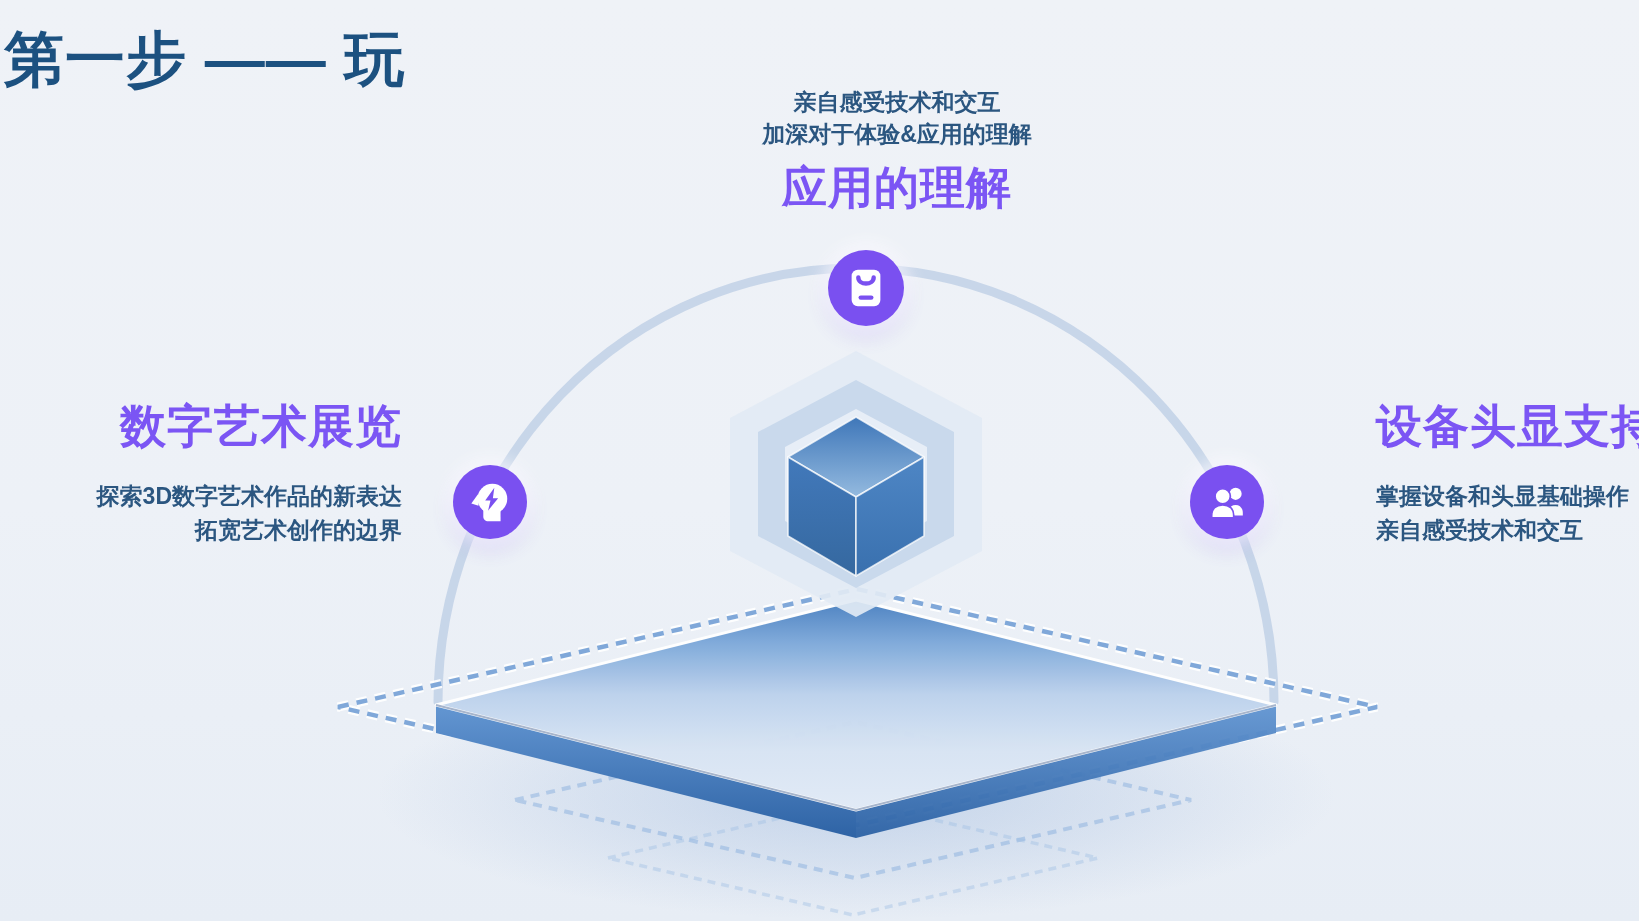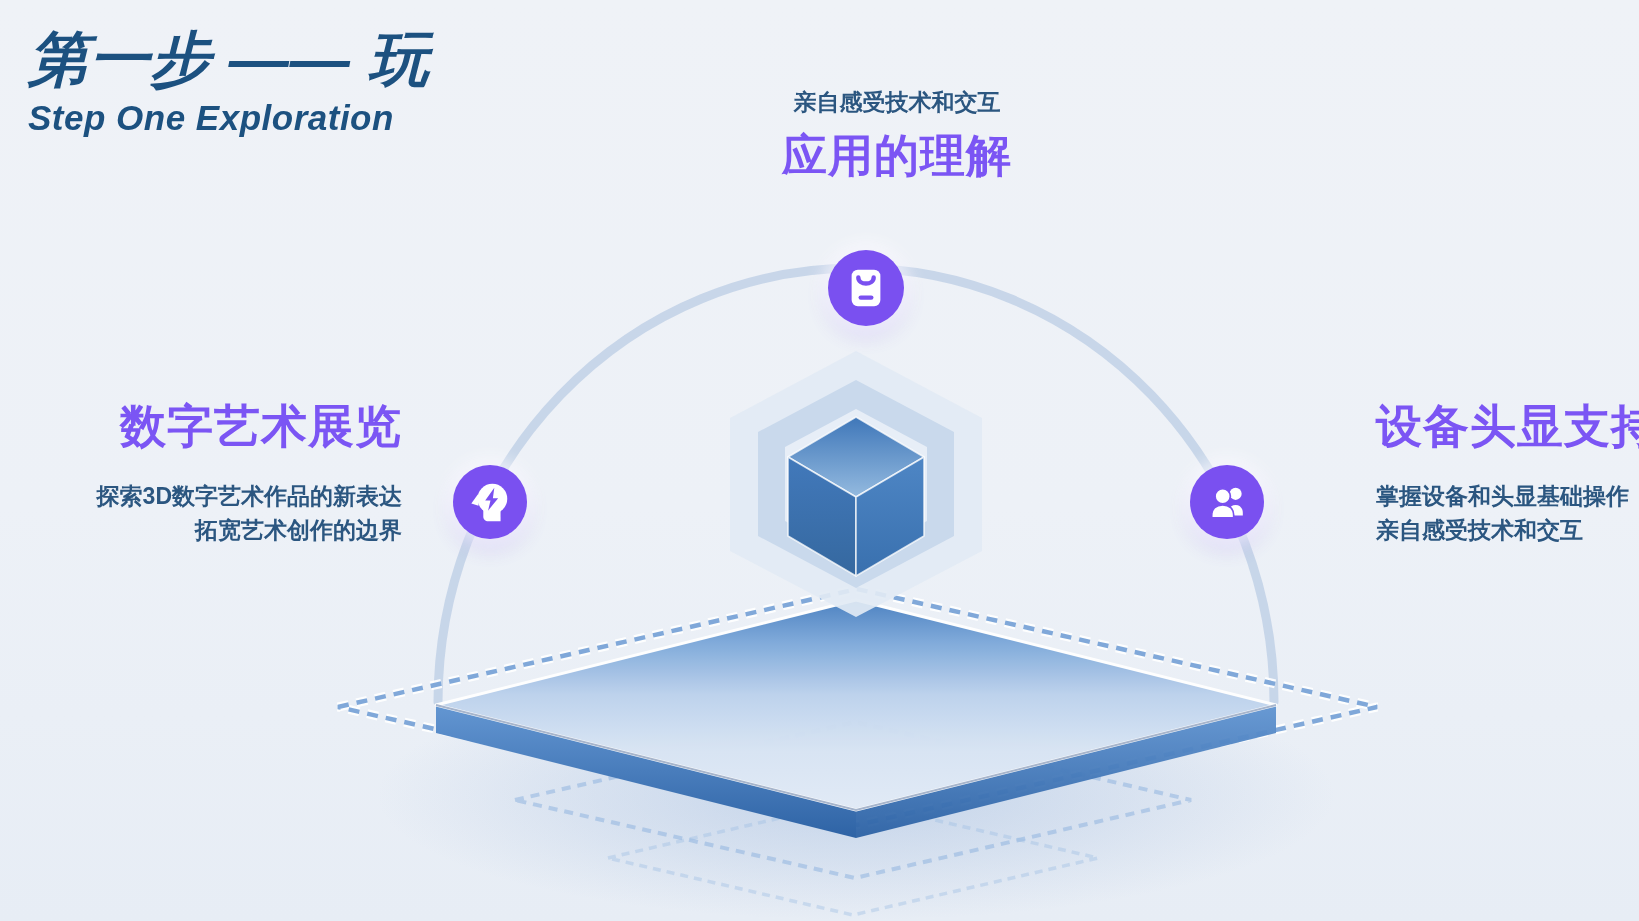--- a/index.html
+++ b/index.html
@@ -6,21 +6,21 @@
   .stage {
     position: relative;
     width: 1639px; height: 921px;
     font-family: "Liberation Sans", "DejaVu Sans", sans-serif;
     background: linear-gradient(180deg, #eff2f7 0%, #edf1f7 55%, #e7edf5 100%);
     overflow: hidden;
   }
   .scene { position: absolute; left: 0; top: 0; }
 
   
-  .header { position: absolute; left: 28px; top: 22px; color: var(--title-color, #1c5180); font-style: italic; }
+  .header { position: absolute; left: 4px; top: 22px; color: var(--title-color, #1c5180); }
   .header .title {
     font-size: 60px; font-weight: 800; line-height: 1.25; letter-spacing: 1px; margin: 0;
   }
   .header .subtitle {
     font-size: 35px; font-weight: 800; line-height: 1.1; margin-top: 2px; letter-spacing: 0.5px;
   }
 
   
   .annotation { position: absolute; }
   .annotation .node-heading {
@@ -110,25 +110,25 @@
 
     <g stroke="rgba(255,255,255,0.75)" stroke-width="1.6" stroke-linejoin="round">
       <polygon points="856,417 924,457 856,497 788,457" fill="url(#gCubeTop)"></polygon>
       <polygon points="788,457 856,497 856,576 788,536" fill="url(#gCubeLeft)"></polygon>
       <polygon points="924,457 856,497 856,576 924,536" fill="url(#gCubeRight)"></polygon>
     </g>
   </svg>
 
   <div class="header">
     <div class="title">第一步 —— 玩</div>
-    <div class="subtitle">Step One Exploration</div>
   </div>
 
   <div class="annotation top">
     <div class="node-desc">亲自感受技术和交互</div>
+    <div class="node-desc">加深对于体验&amp;应用的理解</div>
     <div class="node-heading">应用的理解</div>
   </div>
 
   <div class="annotation left">
     <div class="node-heading">数字艺术展览</div>
     <div class="node-desc">
       <div>探索3D数字艺术作品的新表达</div>
       <div>拓宽艺术创作的边界</div>
     </div>
   </div>

